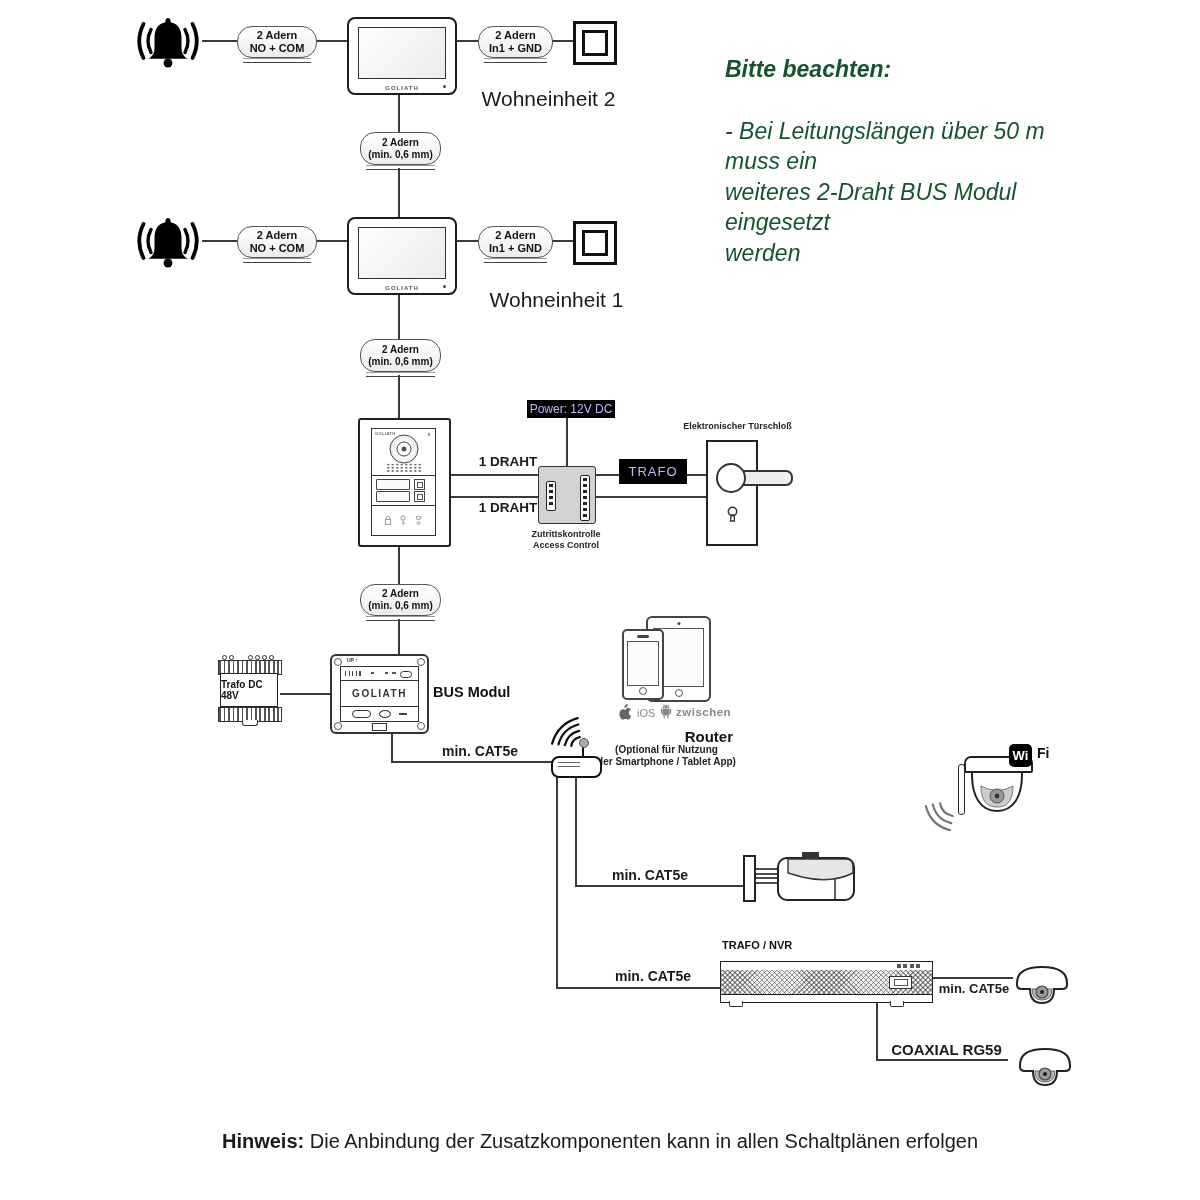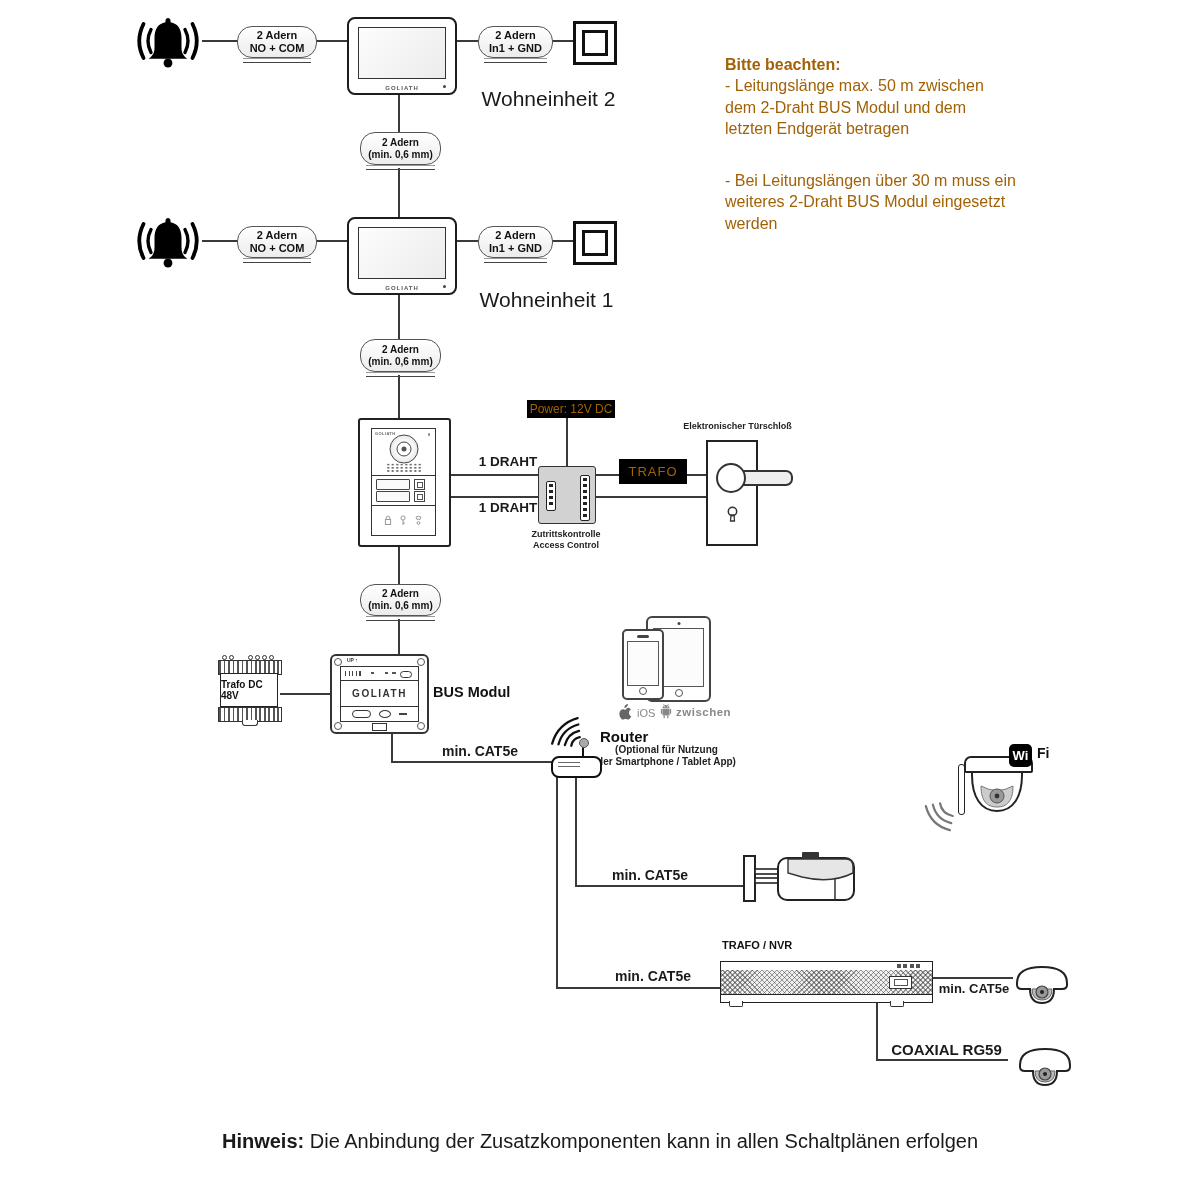--- a/index.html
+++ b/index.html
@@ -8,21 +8,21 @@
   .abs{position:absolute;}
   .hline{position:absolute;height:2px;background:#3a3a3a;}
   .vline{position:absolute;width:2px;background:#3a3a3a;}
   .pill{position:absolute;display:flex;align-items:center;justify-content:center;text-align:center;
         background:linear-gradient(#ffffff,#ececec);border:1.6px solid #555;border-radius:15px;
         font-weight:bold;font-size:11px;line-height:1.18;white-space:pre-line;z-index:3;}
   .pill::after{content:"";position:absolute;left:5px;right:5px;bottom:-6px;height:3px;
         border-top:1.5px solid #999;border-bottom:1.6px solid #444;}
   .pill.small{font-size:10px;}
   .wirelabel{position:absolute;font-weight:bold;font-size:14px;text-align:center;color:#1a1a1a;}
-  .blackbox{position:absolute;background:#000;color:#a16207;display:flex;align-items:center;justify-content:center;}
+  .blackbox{position:absolute;background:#000;color:#c4b5fd;display:flex;align-items:center;justify-content:center;}
   .monitor{position:absolute;width:106px;height:74px;border:2.5px solid #1c1c1c;border-radius:8px;background:#fff;z-index:3;}
   .monitor .screen{position:absolute;left:9px;top:8px;right:9px;height:50px;border:1.6px solid #333;
         background:linear-gradient(135deg,#fdfdfd 0%,#ececec 100%);}
   .monitor .brand{position:absolute;left:0;right:0;bottom:2px;text-align:center;font-size:6px;letter-spacing:1px;color:#555;font-weight:bold;}
   .monitor .dot{position:absolute;right:9px;bottom:5px;width:3px;height:3px;border-radius:50%;background:#444;}
   .sqbtn{position:absolute;width:38px;height:38px;border:3px solid #111;display:flex;align-items:center;justify-content:center;background:#fff;}
   .sqbtn .in{width:20px;height:20px;border:3px solid #111;}
   .unit-label{position:absolute;font-size:21px;color:#1a1a1a;text-align:center;}
   .preline{white-space:pre-line;}
   .ovalport{border:1.3px solid #333;border-radius:4px;background:#fff;}
@@ -83,32 +83,29 @@
     <div class="brand">GOLIATH</div>
     <div class="dot"></div>
   </div>
   <div class="hline" style="left:453px;top:240px;width:26px;"></div>
   <div class="pill" style="left:478px;top:226px;width:73px;height:30px;">2 Adern
 In1 + GND</div>
   <div class="hline" style="left:551px;top:240px;width:23px;"></div>
   <div class="sqbtn" style="left:573px;top:221px;">
       <div class="in"></div>
     </div>
-  <div class="unit-label" style="left:464px;top:288px;width:165px;">Wohneinheit 1</div>
+  <div class="unit-label" style="left:474px;top:288px;width:165px;">Wohneinheit 1</div>
   <div class="vline" style="left:398px;top:291px;height:48px;"></div>
   <div class="pill small" style="left:360px;top:339px;width:79px;height:31px;">2 Adern
 (min. 0,6 mm)</div>
   <div class="vline" style="left:398px;top:375px;height:43px;"></div>
 
-  <div class="abs" style="left:725px;top:54px;width:370px;font-size:16px;line-height:1.33;color:#a16207;">
+  <div class="abs" style="left:725px;top:54px;width:370px;font-size:23px;line-height:1.33;color:#14532d;font-style:italic;">
     <div style="font-weight:bold;">Bitte beachten:</div>
-    <div class="preline">- Leitungslänge max. 50 m zwischen
-dem 2-Draht BUS Modul und dem
-letzten Endgerät betragen</div>
-    <div class="preline" style="margin-top:31px;">- Bei Leitungslängen über 30 m muss ein
+    <div class="preline" style="margin-top:31px;">- Bei Leitungslängen über 50 m muss ein
 weiteres 2-Draht BUS Modul eingesetzt
 werden</div>
   </div>
 
   <div class="abs" style="left:358px;top:418px;width:89px;height:125px;border:2px solid #222;border-radius:3px;background:#fff;z-index:3;">
     <div class="abs" style="left:11px;top:8px;width:63px;height:106px;border:1.6px solid #333;">
 
       <div class="abs" style="left:0;top:0;width:100%;height:46px;border-bottom:1.4px solid #333;">
         <div style="position:absolute;left:3px;top:2px;font-size:4px;letter-spacing:.4px;color:#666;font-weight:bold;">GOLIATH</div>
         <div class="abs" style="right:5px;top:4px;width:2.5px;height:2.5px;border-radius:50%;background:#888;"></div>
@@ -278,21 +275,21 @@
     <g stroke="#888" stroke-width="0.8">
         <line x1="7.2" y1="1" x2="7.9" y2="2.6"></line>
         <line x1="12.8" y1="1" x2="12.1" y2="2.6"></line>
       </g>
     <g fill="#fff">
         <circle cx="8.2" cy="4.3" r="0.6"></circle>
         <circle cx="11.8" cy="4.3" r="0.6"></circle>
       </g>
   </svg>
   <div class="abs" style="left:676px;top:706px;font-size:11.5px;color:#888;font-weight:bold;letter-spacing:.5px;">zwischen</div>
-  <div class="abs" style="left:600px;top:728px;width:133px;text-align:left;font-size:15px;font-weight:bold;">Router</div>
+  <div class="abs" style="left:600px;top:728px;width:133px;text-align:right;font-size:15px;font-weight:bold;">Router</div>
   <div class="abs preline" style="left:585px;top:744px;width:163px;text-align:center;font-size:10px;font-weight:bold;line-height:1.2;color:#222;">(Optional für Nutzung
 der Smartphone / Tablet App)</div>
 
   <div class="vline" style="left:556px;top:774px;height:215px;"></div>
   <div class="vline" style="left:575px;top:774px;height:113px;"></div>
 
   <svg class="abs" style="left:922px;top:796px;transform:rotate(-45deg);" width="36" height="40" viewBox="0 0 36 40">
     <g fill="none" stroke="#777" stroke-width="2.2" stroke-linecap="round">
       <path d="M27,11 Q21,20 27,29"></path>
       <path d="M21,7 Q13,20 21,33"></path>

